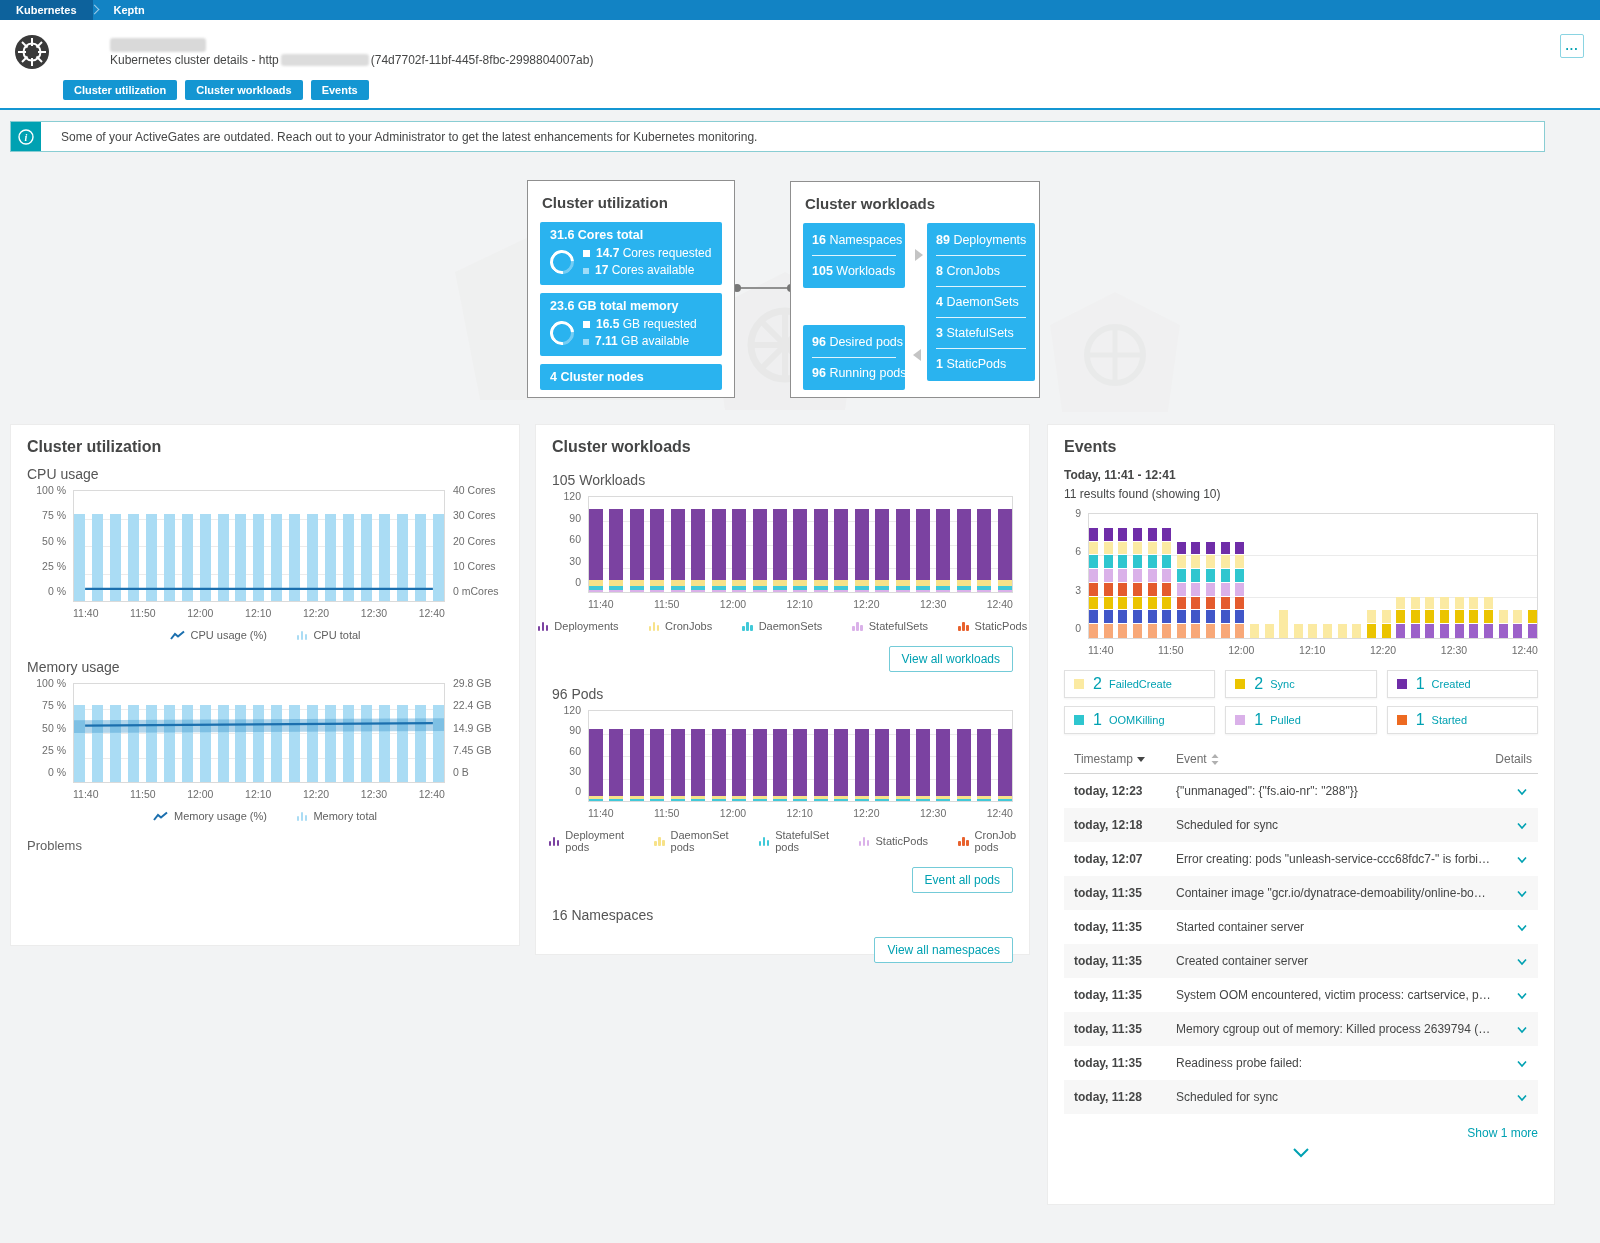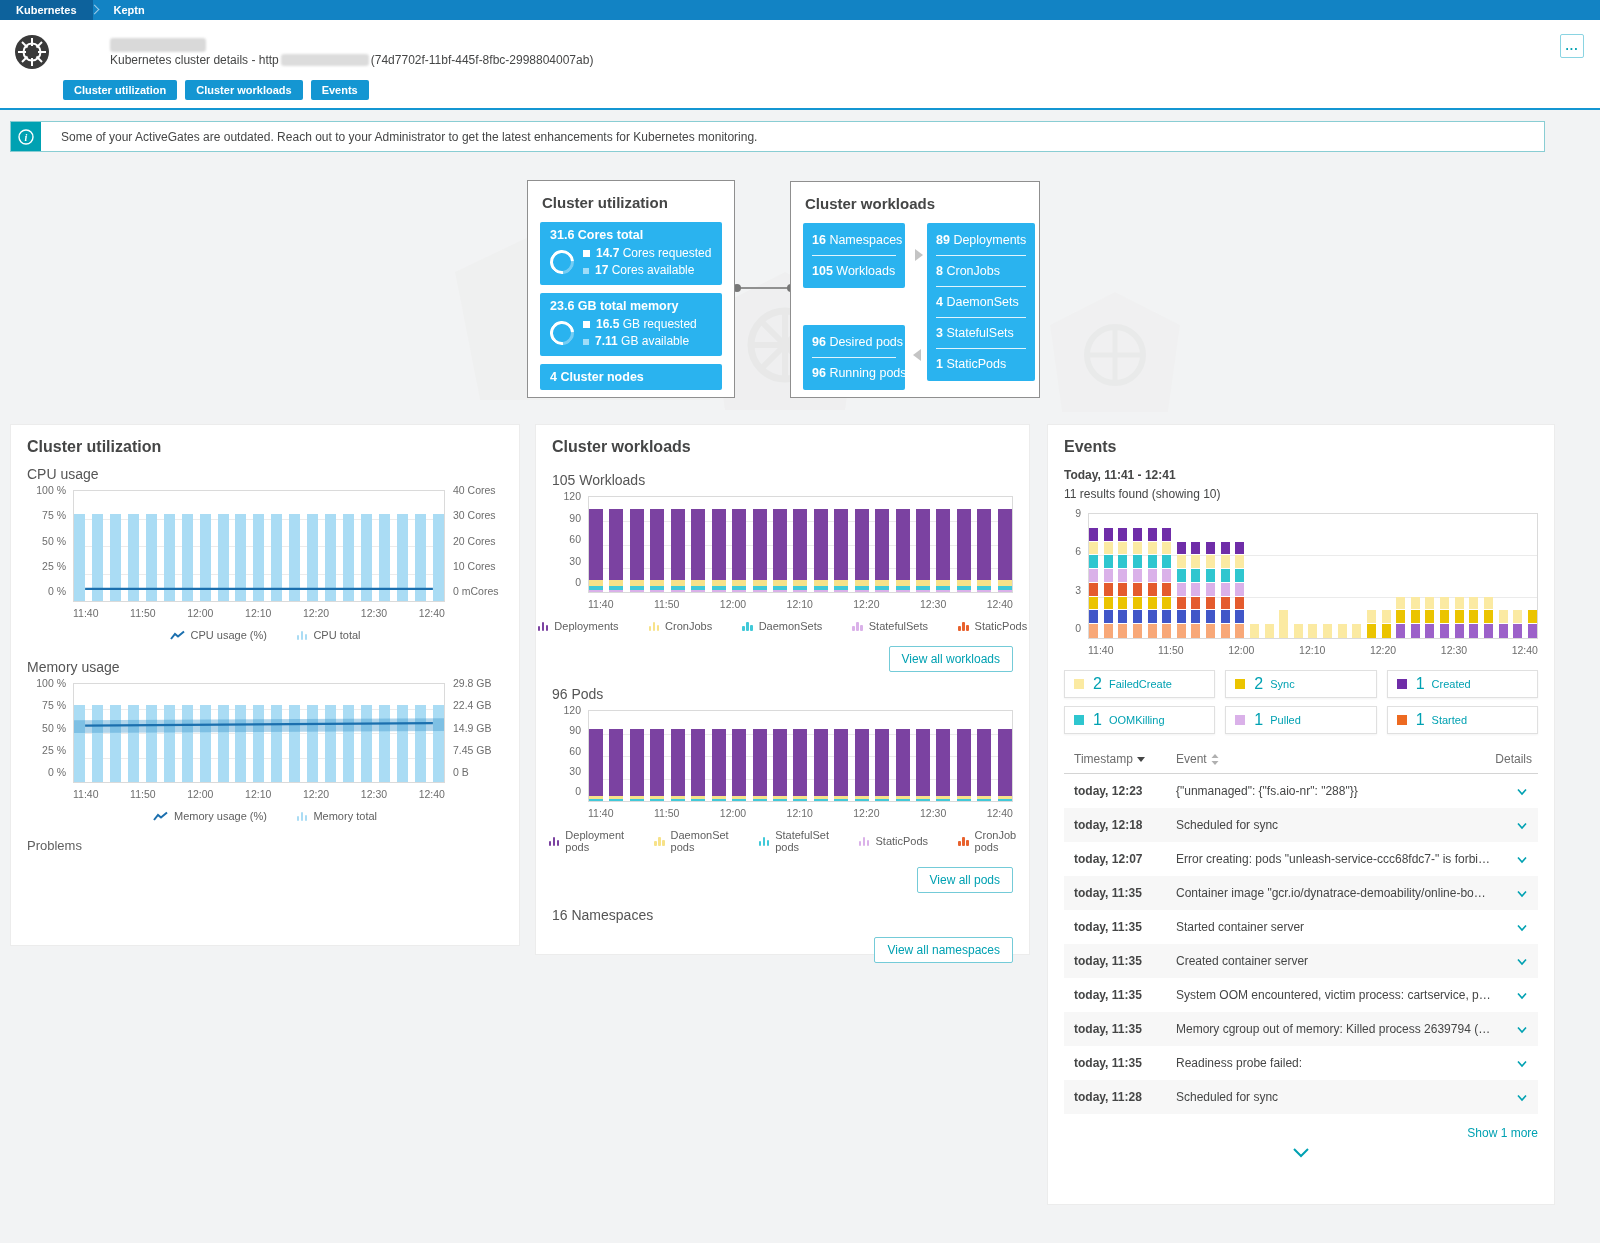--- a/index.html
+++ b/index.html
@@ -892,21 +892,21 @@
           <span class="tri">
             <i style="height:5px;background:#e8622e"></i>
             <i style="height:9px;background:#e8622e"></i>
             <i style="height:6px;background:#e8622e"></i>
           </span>
           <span>CronJob pods</span>
         </span>
       </div>
     </div>
   <div class="btn-row">
-      <button class="btn-teal">View all pods</button>
+      <button class="btn-teal">Event all pods</button>
     </div>
   <div class="sec-label" style="margin-top:14px;">16 Namespaces</div>
   <div class="btn-row">
       <button class="btn-teal">View all namespaces</button>
     </div>
 </div>
 
 <div class="card card-events">
   <h2>Events</h2>
   <div class="ev-date">Today, 11:41 - 12:41</div>

